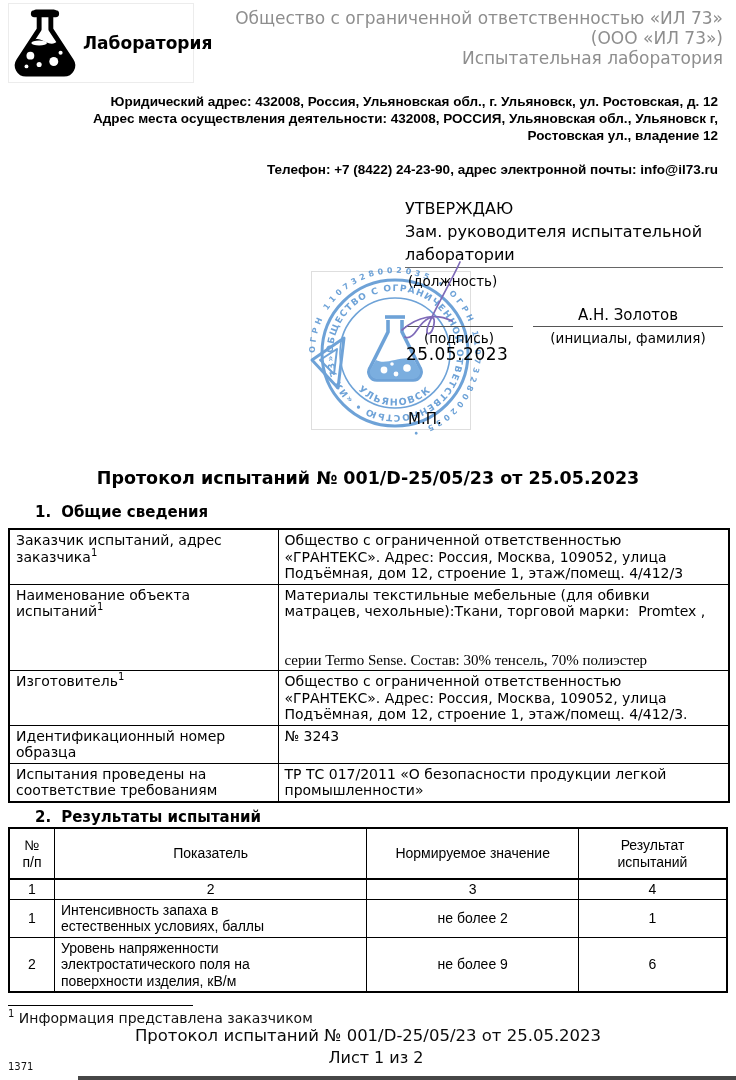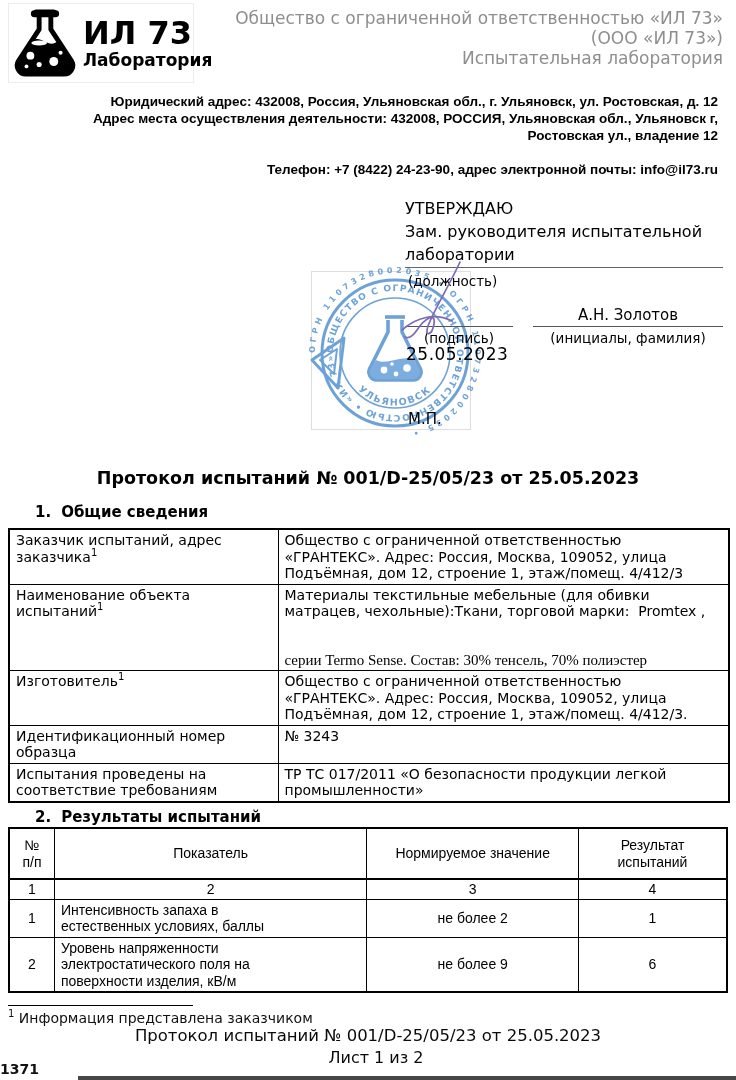--- a/index.html
+++ b/index.html
@@ -57,21 +57,21 @@
   .t2 .k1 { width:44px; } .t2 .k2 { width:303px; } .t2 .k3 { width:205px; } .t2 .k4 { width:144px; }
   .t2 .hdr td { height:51px; border-bottom:2px solid #000; }
   .t2 .numrow td { height:20px; padding:1px 4px; }
   .t2 .ind { text-align:left; }
   .t2 .ind .inner { max-width:218px; }
   
   .footnote-rule { position:absolute; left:8px; top:1005px; width:185px; border-top:1px solid #000; }
   .footnote { position:absolute; left:8px; top:1010px; font-size:14px; white-space:pre-wrap; }
   .foot-ref { position:absolute; left:0; top:1026px; width:736px; text-align:center; font-size:16.5px; color:#0a0a0a; }
   .foot-sheet { position:absolute; left:8px; top:1048px; width:736px; text-align:center; font-size:16px; color:#0a0a0a; }
-  .foot-code { position:absolute; left:0; top:1061px; font-size:14px;font-weight:bold; }
+  .foot-code { position:absolute; left:8px; top:1061px; font-size:10px; }
   .page-edge { position:absolute; left:78px; right:0; bottom:0; height:4px; background:#474747; }
   .stamp-ring-text { font-size:9px; letter-spacing:1.2px; font-weight:bold; }
   .stamp-outer-text { font-size:8px; letter-spacing:3.5px; font-weight:bold; }
   .stamp-city-text { font-size:9.5px; letter-spacing:1.5px; font-weight:bold; }
 </style>
 </head>
 <body>
 
 <div id="page">
 
@@ -81,21 +81,20 @@
       <path d="M25,9 H47" stroke="#000" stroke-width="7" stroke-linecap="round"></path>
       <path d="M23,37 L10,57 A8.5,8.5 0 0 0 16.5,70 H55.5 A8.5,8.5 0 0 0 62,57 L49,37 C40,46 31,29 23,37 Z" fill="#000"></path>
       <ellipse cx="30" cy="39" rx="8" ry="2.6" fill="#fff"></ellipse>
       <circle cx="21" cy="52" r="4" fill="#fff"></circle>
       <circle cx="30" cy="61" r="2.6" fill="#fff"></circle>
       <circle cx="45" cy="58" r="4.6" fill="#fff"></circle>
       <circle cx="52" cy="49" r="2.1" fill="#fff"></circle>
       <circle cx="17" cy="63" r="2" fill="#fff"></circle>
     </svg>
     <div class="logo-text">
-      <div class="logo-title">ИЛ 73</div>
       <div class="logo-sub">Лаборатория</div>
     </div>
   </div>
 
   <div class="company-block">
     <div>Общество с ограниченной ответственностью «ИЛ 73»</div>
     <div>(ООО «ИЛ 73»)</div>
     <div>Испытательная лаборатория</div>
   </div>
 

